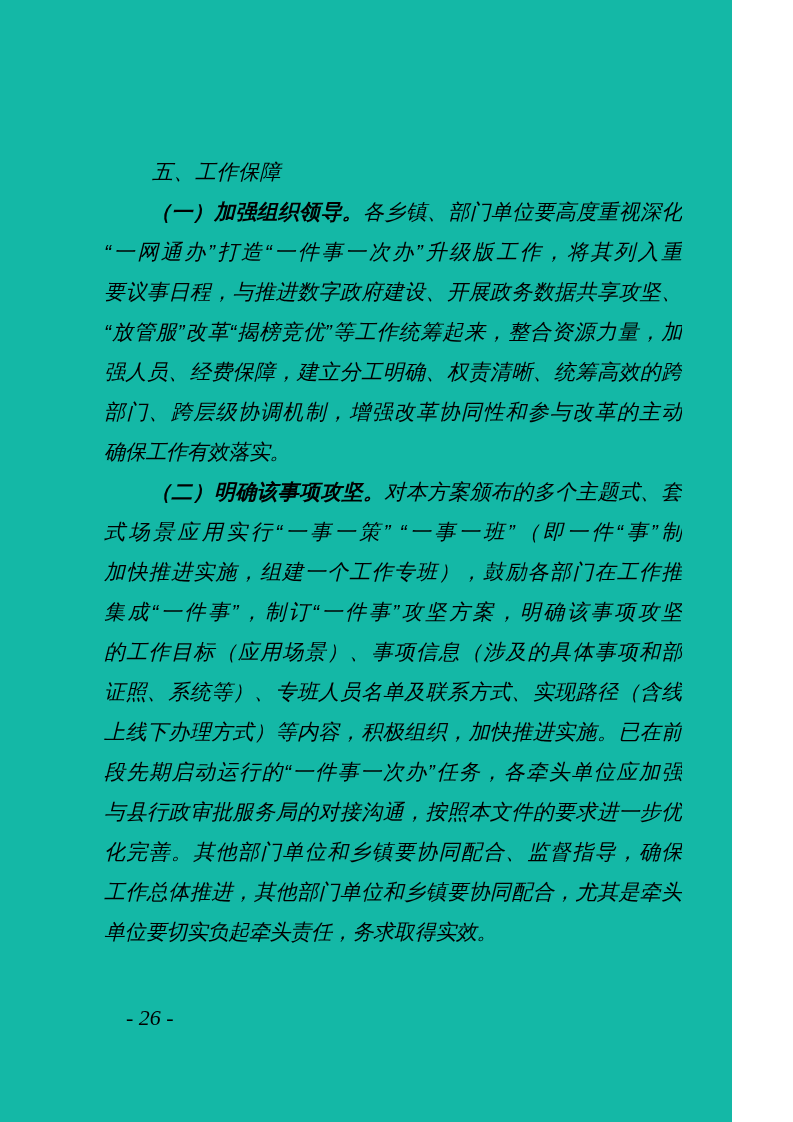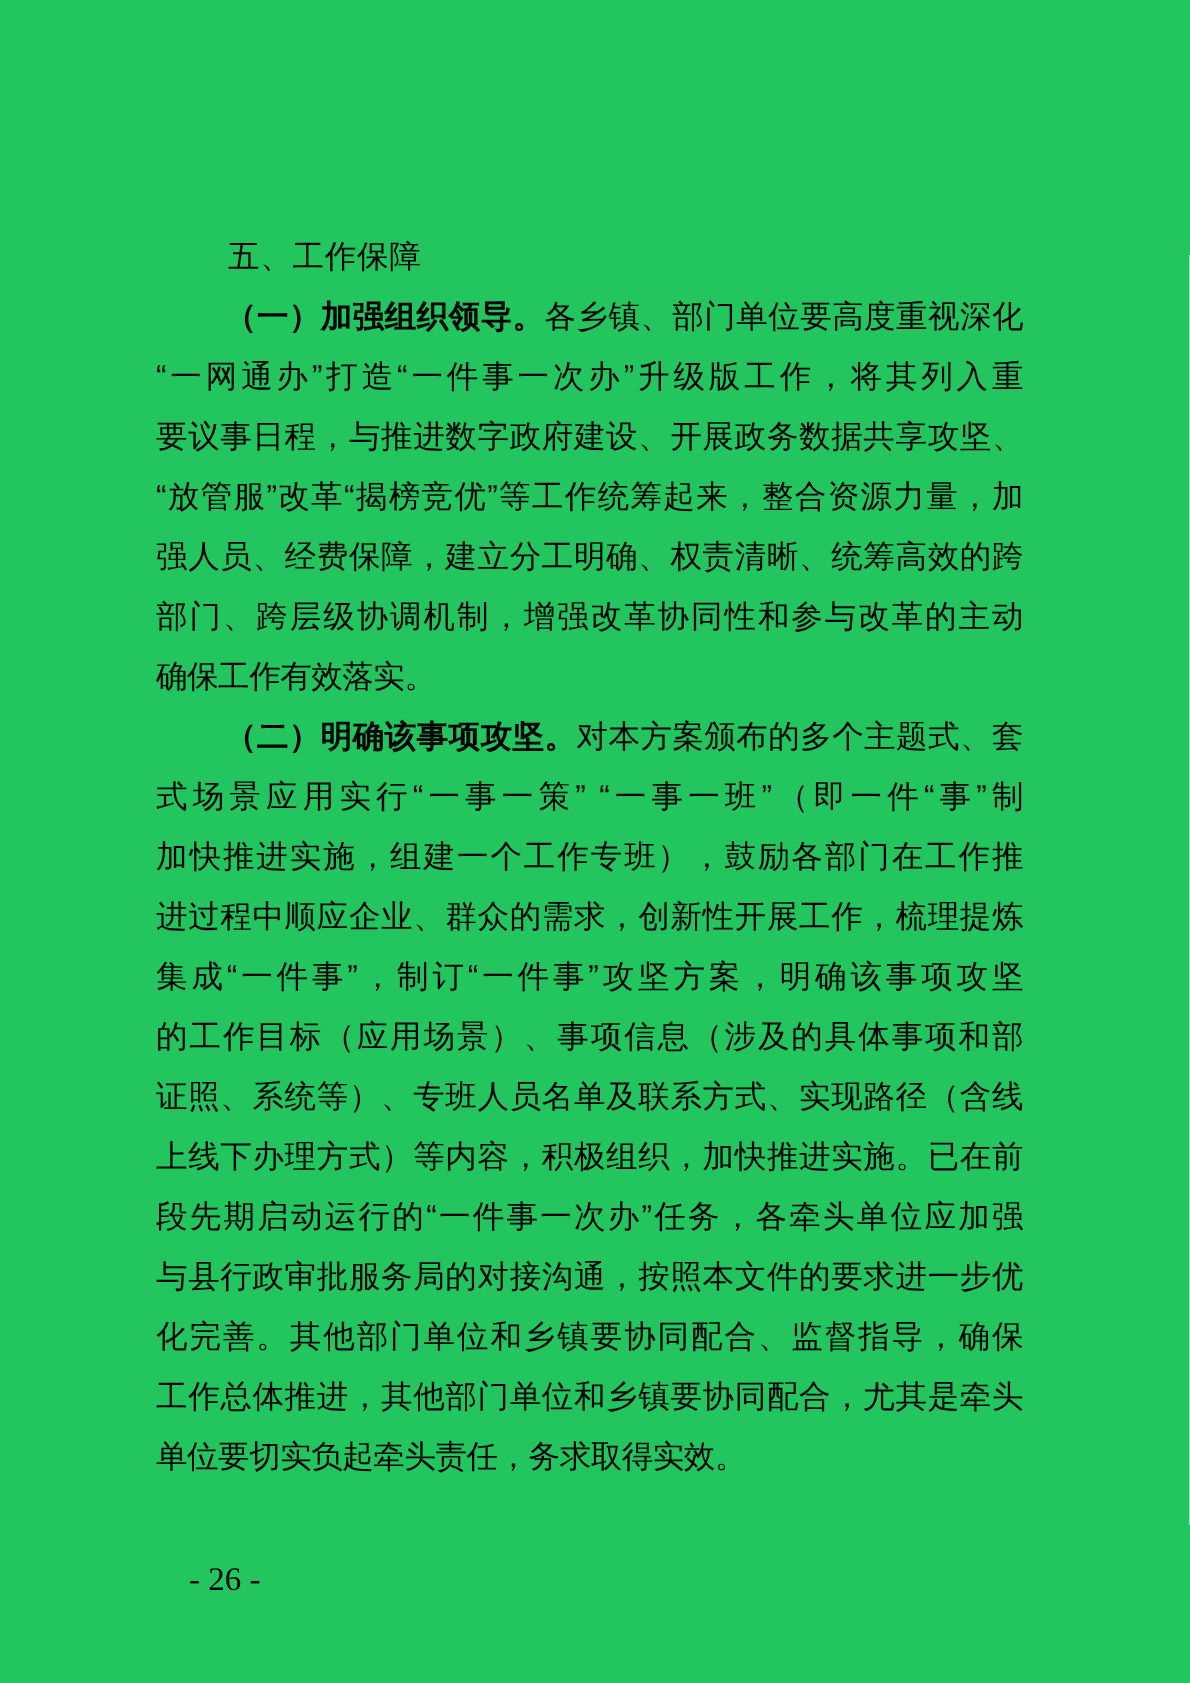--- a/index.html
+++ b/index.html
@@ -2,26 +2,27 @@
 <html><head>
 <meta charset="utf-8">
 <style>
   html, body {
     margin: 0;
     padding: 0;
     background: #ffffff;
   }
   .page {
     position: relative;
-    width: 793px;
+    width: 732px;
     height: 1122px;
-    background: #22c55e;
+    background: #14b8a6;
     color: #000000;
     font-family: "Liberation Sans", sans-serif;
     overflow: hidden;
+    font-style: italic;
   }
   .text-block {
     position: absolute;
     left: 104px;
     top: 152px;
     width: 578px;
   }
   .line {
     font-size: 21px;
     line-height: 40px;
@@ -43,21 +44,21 @@
   .line.heading {
     text-indent: 48px;
     letter-spacing: 0.5px;
   }
   .lead {
     font-weight: 700;
   }
   .page-number {
     position: absolute;
     left: 126px;
-    top: 1039px;
+    top: 1004px;
     font-family: "Liberation Serif", serif;
     font-size: 22px;
     line-height: 28px;
     color: #000000;
   }
 </style>
 </head>
 <body>
 
 <div class="page">
@@ -72,21 +73,20 @@
       <div class="line">“放管服”改革“揭榜竞优”等工作统筹起来，整合资源力量，加</div>
       <div class="line">强人员、经费保障，建立分工明确、权责清晰、统筹高效的跨</div>
       <div class="line">部门、跨层级协调机制，增强改革协同性和参与改革的主动性，</div>
       <div class="line para-end">确保工作有效落实。</div>
     </div>
 
     <div>
       <div class="line first"><b class="lead">（二）明确该事项攻坚。</b><span>对本方案颁布的多个主题式、套餐</span></div>
       <div class="line">式场景应用实行“一事一策” “一事一班”（即一件“事”制</div>
       <div class="line">加快推进实施，组建一个工作专班），鼓励各部门在工作推</div>
-      <div class="line">进过程中顺应企业、群众的需求，创新性开展工作，梳理提炼</div>
       <div class="line">集成“一件事”，制订“一件事”攻坚方案，明确该事项攻坚</div>
       <div class="line">的工作目标（应用场景）、事项信息（涉及的具体事项和部门、</div>
       <div class="line">证照、系统等）、专班人员名单及联系方式、实现路径（含线</div>
       <div class="line">上线下办理方式）等内容，积极组织，加快推进实施。已在前</div>
       <div class="line">段先期启动运行的“一件事一次办”任务，各牵头单位应加强</div>
       <div class="line">与县行政审批服务局的对接沟通，按照本文件的要求进一步优</div>
       <div class="line">化完善。其他部门单位和乡镇要协同配合、监督指导，确保</div>
       <div class="line">工作总体推进，其他部门单位和乡镇要协同配合，尤其是牵头</div>
       <div class="line para-end">单位要切实负起牵头责任，务求取得实效。</div>
     </div>

